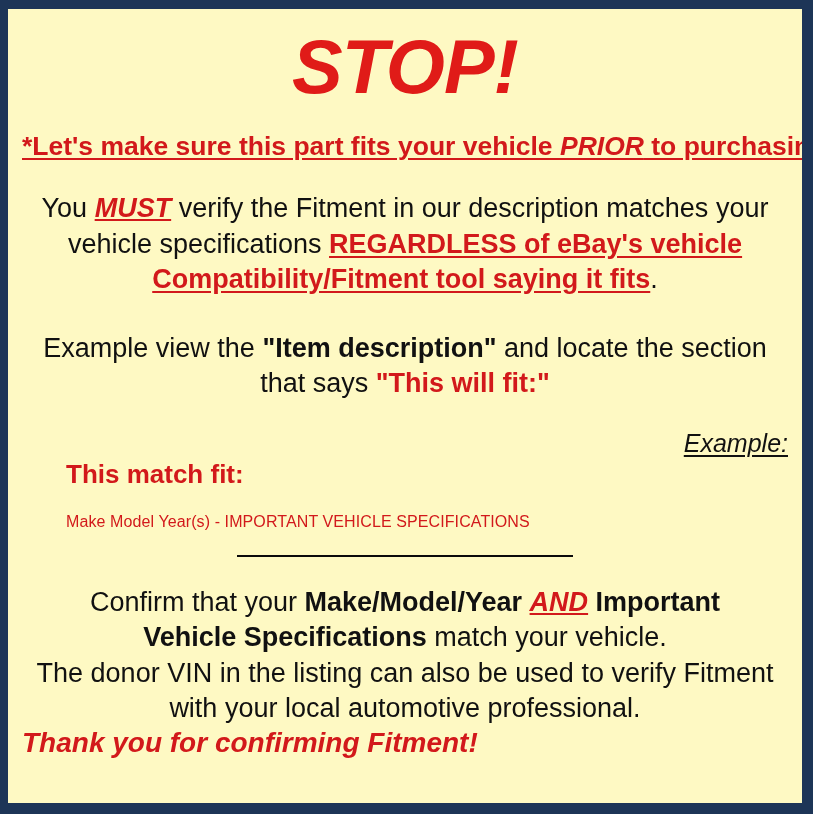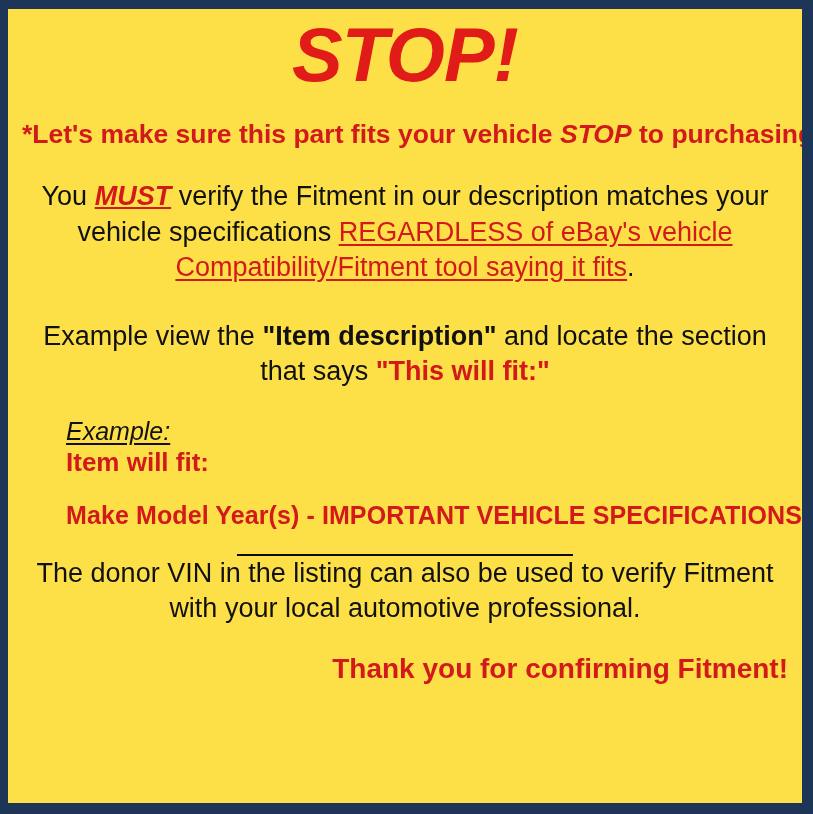--- a/index.html
+++ b/index.html
@@ -18,24 +18,24 @@
     box-sizing: border-box;
     width: 813px;
     height: 814px;
     background: #1d3557;
     padding: 9px 11px 11px 8px;
   }
   .notice-card {
     box-sizing: border-box;
     width: 100%;
     height: 100%;
-    background: #fde047;
+    background: #fef9c3;
     position: relative;
     overflow: hidden;
-    padding: 0 14px;
+    padding: 12px 14px;
   }
 
   .stop-title {
     text-align: center;
     color: #e01b18;
     font-weight: bold;
     font-style: italic;
     font-size: 76px;
     line-height: 1;
     letter-spacing: -1px;
@@ -46,20 +46,21 @@
   .tagline {
     text-align: center;
     color: #d2191b;
     font-weight: bold;
     font-size: 26.5px;
     line-height: 1.15;
     margin: 26px 0 0 0;
     white-space: nowrap;
   }
   .tagline .u {
+    text-decoration: underline;
     text-underline-offset: 3px;
   }
   .tagline .ital {
     font-style: italic;
   }
 
   .para {
     text-align: center;
     color: #111111;
     font-size: 27px;
@@ -85,21 +86,21 @@
   .red-bold-ital-u {
     color: #d2191b;
     font-weight: bold;
     font-style: italic;
     text-decoration: underline;
     text-underline-offset: 2px;
     text-align: right;
   }
   .red-bold-u {
     color: #d2191b;
-    font-weight: normal;
+    font-weight: bold;
     text-decoration: underline;
     text-underline-offset: 3px;
   }
   .red-bold {
     color: #d2191b;
     font-weight: bold;
   }
   .black-bold {
     font-weight: bold;
     color: #111111;
@@ -110,81 +111,83 @@
     padding-left: 44px;
     text-align: left;
   }
   .example-label {
     color: #111111;
     font-style: italic;
     font-size: 25px;
     text-decoration: underline;
     text-underline-offset: 3px;
     line-height: 1.12;
+    text-align: right;
   }
   .example-fit {
     color: #d2191b;
     font-weight: bold;
     font-size: 26px;
     line-height: 1.2;
     margin-top: 2px;
   }
   .example-spec {
     color: #d2191b;
-    font-weight: bold;
-    font-size: 25px;
+    font-weight: normal;
+    font-size: 16px;
     line-height: 1.2;
     margin-top: 22px;
     letter-spacing: 0.1px;
     white-space: nowrap;
   }
 
   .divider-wrap {
     margin-top: 24px;
     display: flex;
     justify-content: center;
   }
   .divider {
     width: 336px;
     height: 2px;
     background: #0a0a0a;
   }
 
   .thankyou {
-    text-align: right;
+    text-align: left;
     color: #d2191b;
     font-weight: bold;
+    font-style: italic;
     font-size: 28px;
     line-height: 1.2;
-    margin-top: 26px;
   }
 </style>
 </head>
 <body>
 
 <div class="notice-frame">
   <div class="notice-card">
 
     <div class="stop-title">STOP!</div>
 
-    <div class="tagline"><span class="u">*Let's make sure this part fits your vehicle </span><span class="u ital">STOP</span><span class="u"> to purchasing*</span></div>
+    <div class="tagline"><span class="u">*Let's make sure this part fits your vehicle </span><span class="u ital">PRIOR</span><span class="u"> to purchasing*</span></div>
 
     <p class="para para-must"><span>You </span><span class="red-bold-ital-u">MUST</span><span> verify the Fitment in our description matches your vehicle specifications </span><span class="red-bold-u">REGARDLESS of eBay's vehicle Compatibility/Fitment tool saying it fits</span><span>.</span></p>
 
     <p class="para para-desc"><span>Example view the </span><span class="black-bold">"Item description"</span><span> and locate the section that says </span><span class="red-bold">"This will fit:"</span></p>
 
     <div class="example-block">
       <div class="example-label">Example:</div>
-      <div class="example-fit">Item will fit:</div>
+      <div class="example-fit">This match fit:</div>
       <div class="example-spec">Make Model Year(s) - IMPORTANT VEHICLE SPECIFICATIONS</div>
     </div>
 
     <div class="divider-wrap">
       <div class="divider"></div>
     </div>
 
+    <p class="para para-confirm"><span>Confirm that your </span><span class="black-bold">Make/Model/Year </span><span class="red-bold-ital-u">AND</span><span class="black-bold"> Important Vehicle Specifications</span><span> match your vehicle.</span></p>
 
     <p class="para para-vin">The donor VIN in the listing can also be used to verify Fitment with your local automotive professional.</p>
 
     <div class="thankyou">Thank you for confirming Fitment!</div>
 
   </div>
 </div>
 
 </body></html>

